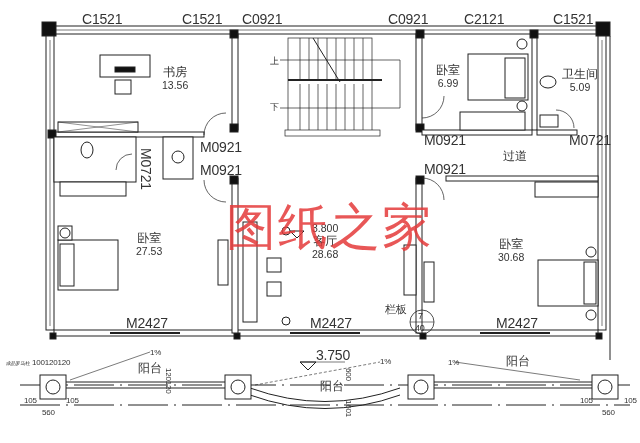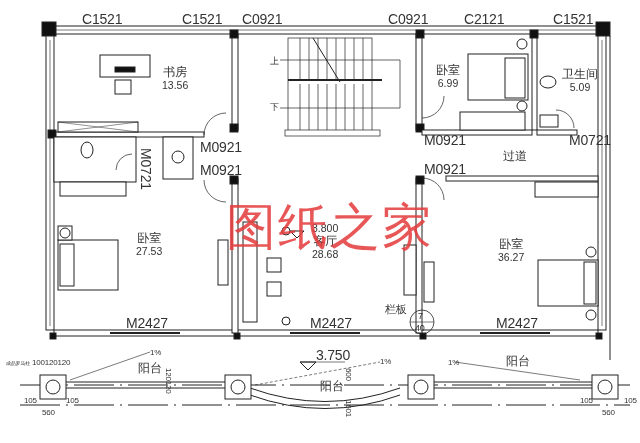--- a/index.html
+++ b/index.html
@@ -193,21 +193,21 @@
   <span class="n">卧室</span>
   <span class="a">27.53</span>
 </div>
 <div class="room" style="left:312px;top:222px">
   <span class="a">3.800</span>
   <span class="n">客厅</span>
   <span class="a">28.68</span>
 </div>
 <div class="room" style="left:498px;top:238px">
   <span class="n">卧室</span>
-  <span class="a">36.27</span>
+  <span class="a">30.68</span>
 </div>
 <div class="room" style="left:503px;top:150px">
   <span class="n">过道</span>
 </div>
 <div class="room" style="left:138px;top:362px">
   <span class="n">阳台</span>
 </div>
 <div class="room" style="left:320px;top:380px">
   <span class="n">阳台</span>
 </div>

